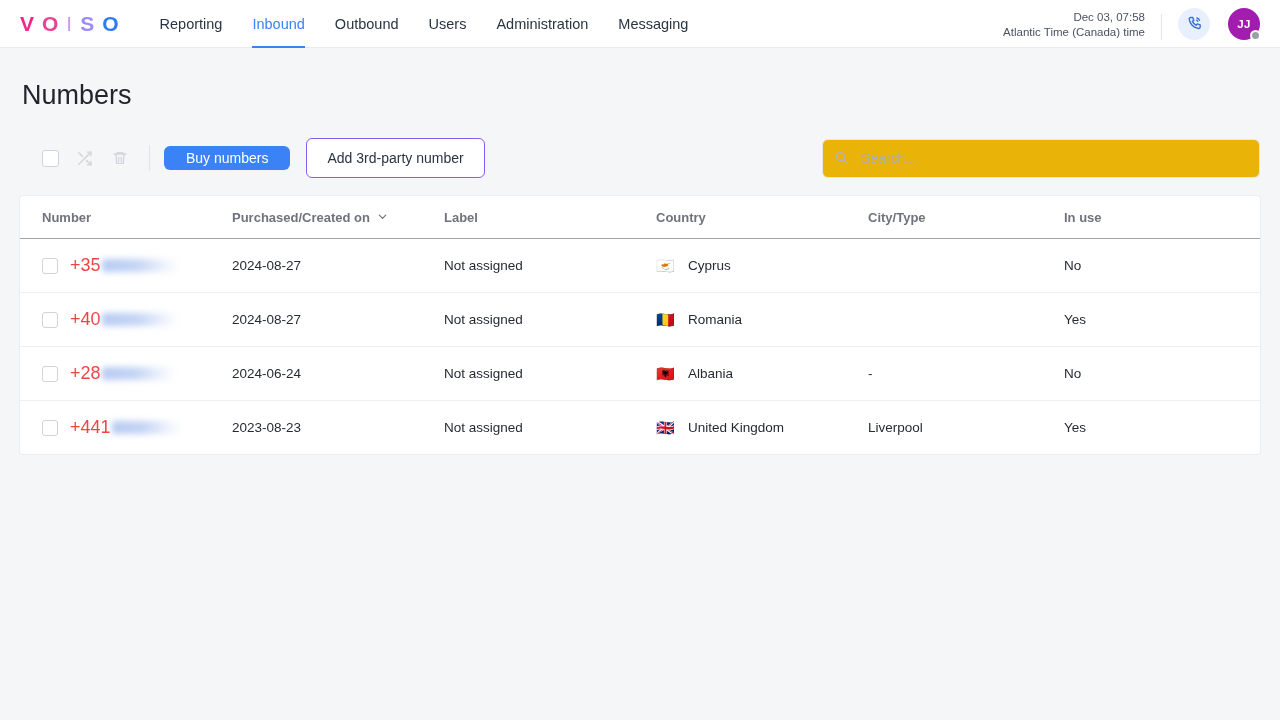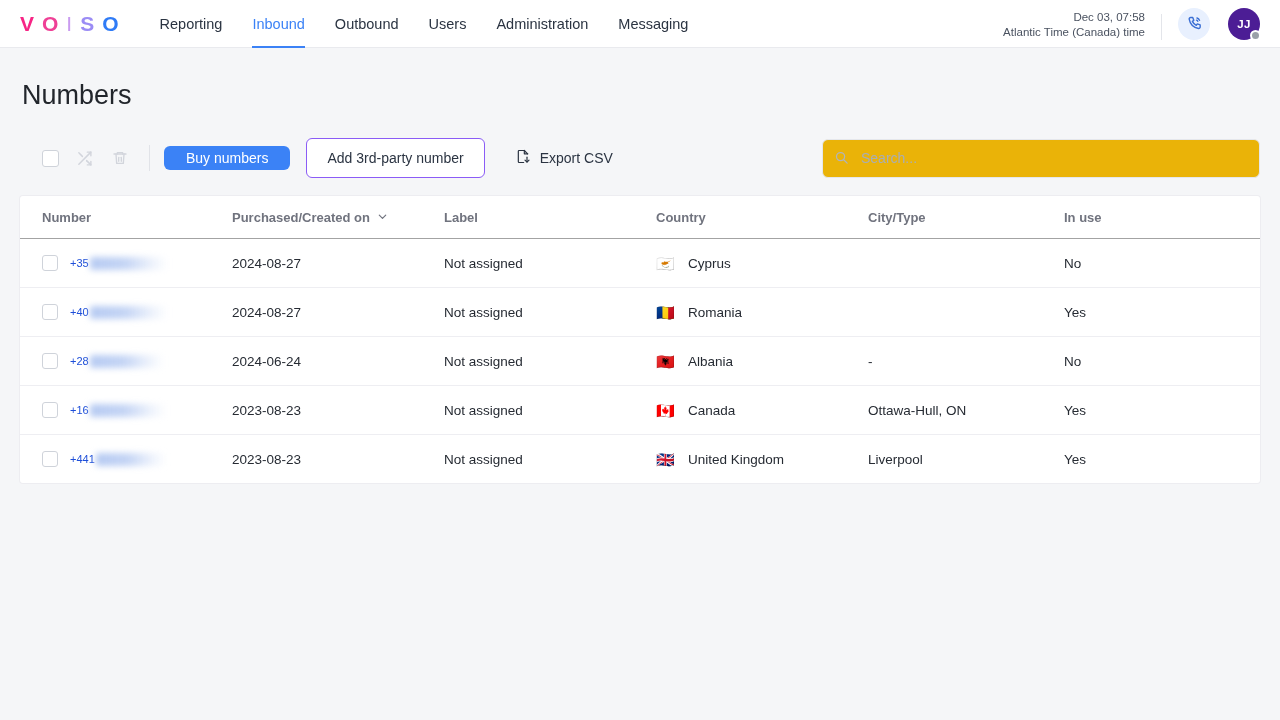--- a/index.html
+++ b/index.html
@@ -96,21 +96,21 @@
     background: #e8f0fe;
     display: flex; align-items: center; justify-content: center;
     cursor: pointer;
     margin-right: 18px;
   }
 
   .avatar-wrap { position: relative; width: 32px; height: 32px; cursor: pointer; }
   .avatar {
     width: 32px; height: 32px;
     border-radius: 50%;
-    background: #4c1d95;
+    background: #a21caf;
     color: #fff;
     font-size: 11.5px;
     font-weight: 700;
     display: flex; align-items: center; justify-content: center;
     letter-spacing: .3px;
   }
   .avatar-status {
     position: absolute;
     right: -1px; bottom: -1px;
     width: 11px; height: 11px;
@@ -269,22 +269,22 @@
     width: 16px; height: 16px;
     min-width: 16px;
     border: 1.5px solid #cfd3da;
     border-radius: 3px;
     background: #fff;
     cursor: pointer;
   }
   .num-link {
     display: inline-flex;
     align-items: baseline;
-    color: #1d4ed8;
-    font-size: 11px;
+    color: #ef4444;
+    font-size: 18px;
     cursor: pointer;
   }
   .redacted {
     display: inline-block;
     height: 13px;
     margin-left: 1px;
     border-radius: 2px;
     background: linear-gradient(90deg,
         rgba(169,193,240,.85) 0%,
         rgba(176,198,241,.75) 45%,
@@ -368,32 +368,20 @@
           <path d="M10 11v6"></path>
           <path d="M14 11v6"></path>
       </svg>
     </div>
 
     <div class="tb-divider"></div>
 
     <button class="btn-primary">Buy numbers</button>
     <button class="btn-secondary">Add 3rd-party number</button>
 
-    <button class="btn-ghost">
-      <span>
-        <svg width="16" height="17" viewBox="0 0 24 24" fill="none" stroke="#2b3442" stroke-width="1.8" stroke-linecap="round" stroke-linejoin="round">
-          <path d="M14 3H6a1 1 0 0 0-1 1v16a1 1 0 0 0 1 1h7"></path>
-          <path d="M14 3l5 5"></path>
-            <path d="M14 3v5h5"></path>
-          <path d="M18 13v7"></path>
-            <path d="M15 17.5l3 3 3-3"></path>
-        </svg>
-      </span>
-      <span>Export CSV</span>
-    </button>
 
     <div class="search-wrap">
       <span class="search-icon">
         <svg width="15" height="15" viewBox="0 0 24 24" fill="none" stroke="currentColor" stroke-width="2" stroke-linecap="round" stroke-linejoin="round">
           <circle cx="10.5" cy="10.5" r="6.5"></circle>
             <path d="M16 16l5 5"></path>
         </svg>
       </span>
       <input class="search-input" type="text" placeholder="Search..." style="">
     </div>
@@ -482,41 +470,20 @@
               </span>
             </td>
             <td class="col-city">-</td>
             <td class="col-inuse">No</td>
           </tr>
           <tr>
             <td class="col-number">
               <span class="num-cell">
                 <span class="row-check"></span>
                 <span class="num-link">
-                  <span>+16</span>
-                  <span class="redacted" style="width:76px"></span>
-                </span>
-              </span>
-            </td>
-            <td class="col-date">2023-08-23</td>
-            <td class="col-label">Not assigned</td>
-            <td class="col-country">
-              <span class="country-cell">
-                <span class="flag">🇨🇦</span>
-                <span>Canada</span>
-              </span>
-            </td>
-            <td class="col-city">Ottawa-Hull, ON</td>
-            <td class="col-inuse">Yes</td>
-          </tr>
-          <tr>
-            <td class="col-number">
-              <span class="num-cell">
-                <span class="row-check"></span>
-                <span class="num-link">
                   <span>+441</span>
                   <span class="redacted" style="width:70px"></span>
                 </span>
               </span>
             </td>
             <td class="col-date">2023-08-23</td>
             <td class="col-label">Not assigned</td>
             <td class="col-country">
               <span class="country-cell">
                 <span class="flag">🇬🇧</span>

